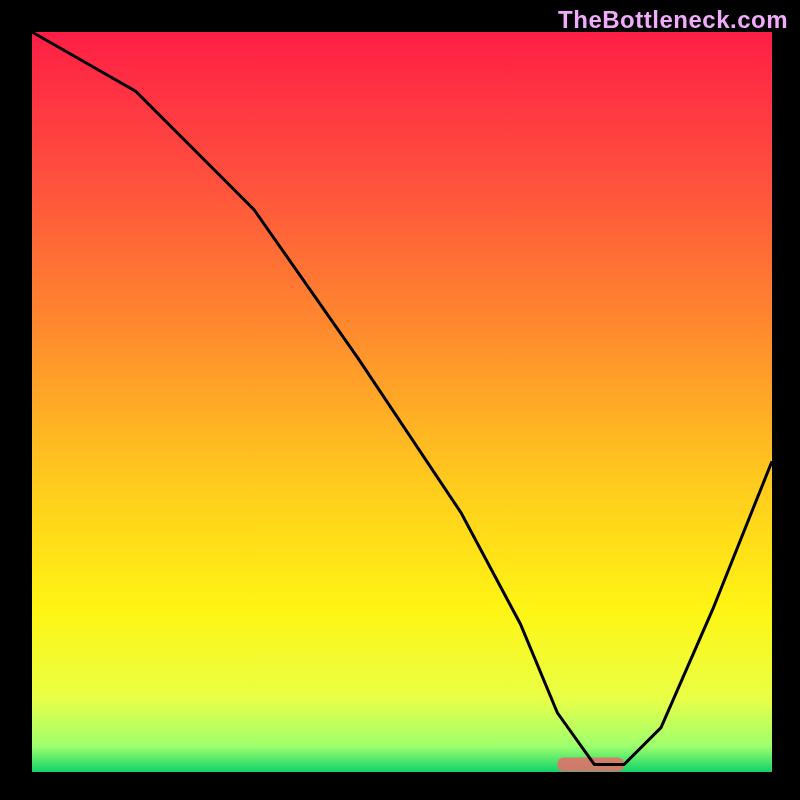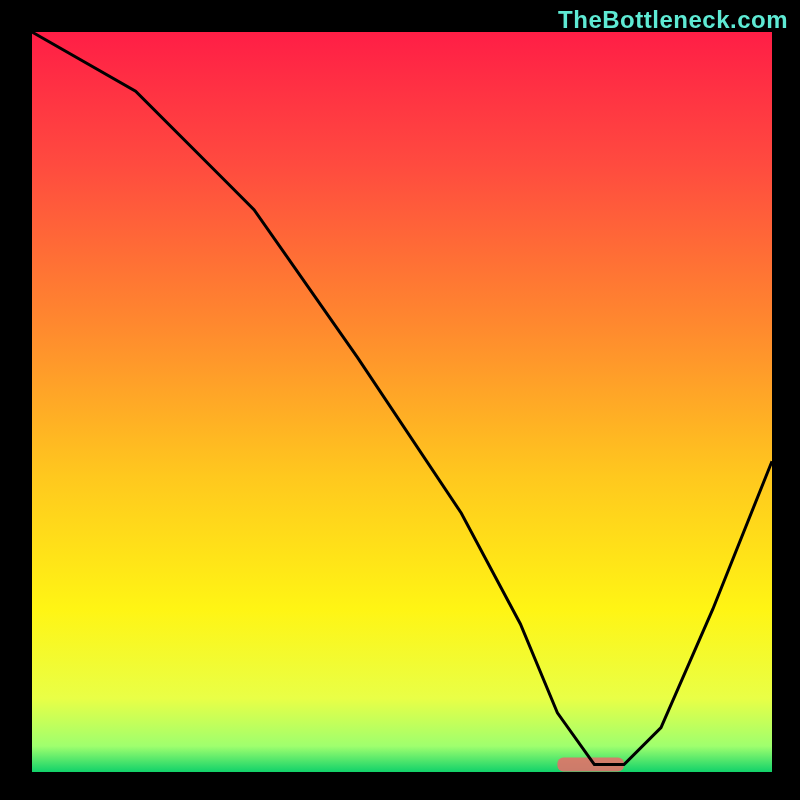--- a/index.html
+++ b/index.html
@@ -1,21 +1,21 @@
 <!DOCTYPE html>
 <html><head>
 <meta charset="utf-8">
 <style>
   html,body{margin:0;padding:0;width:800px;height:800px;background:#000;}
   .chart-wrap{position:relative;width:800px;height:800px;}
   .watermark{
     position:absolute;top:6px;right:12px;
     font-family:Arial,Helvetica,sans-serif;
     font-size:24px;font-weight:600;
-    color:#5eead4;letter-spacing:0.5px;user-select:none;
+    color:#f0abfc;letter-spacing:0.5px;user-select:none;
   }
   svg{display:block;}
   .curve{fill:none;stroke:#000;stroke-width:3px;}
   .minpatch{fill:#e0716a;opacity:0.9;}
 </style>
 </head>
 <body>
 
 <div class="chart-wrap">
   <div class="watermark">TheBottleneck.com</div>

